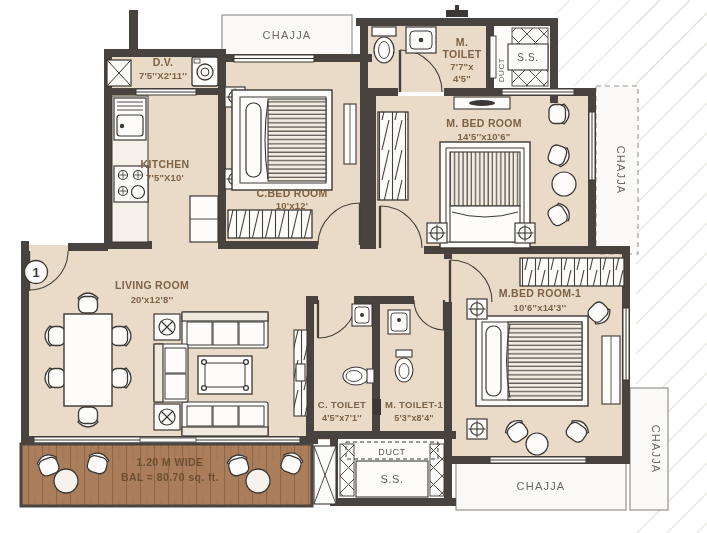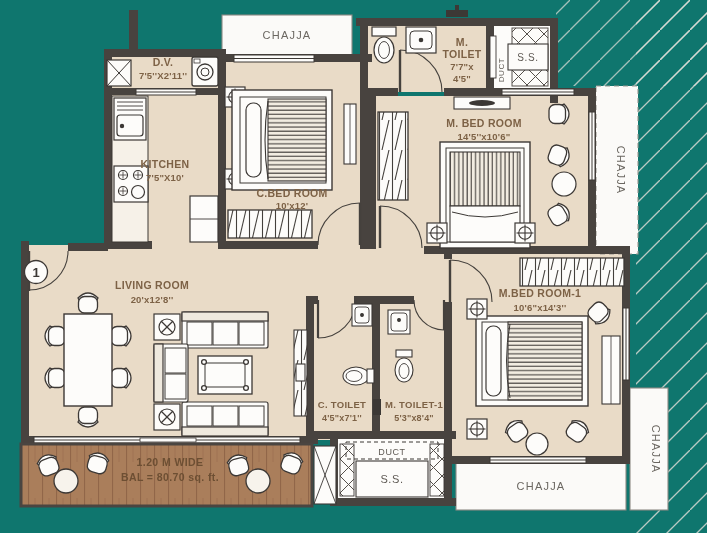--- a/index.html
+++ b/index.html
@@ -1,16 +1,16 @@
 <!DOCTYPE html>
 <html><head>
 <meta charset="utf-8">
 <style>
   html,body{margin:0;padding:0;background:#e9e7e3;}
-  .stage{position:relative;width:707px;height:533px;background:#0f766e;overflow:hidden;
+  .stage{position:relative;width:707px;height:533px;background:#ffffff;overflow:hidden;
          font-family:"Liberation Sans",sans-serif;}
   svg{position:absolute;left:0;top:0;}
   text{font-family:"Liberation Sans",sans-serif;}
   .room-name{font-size:10.5px;font-weight:700;fill:#7d6246;letter-spacing:.3px;}
   .room-dims{font-size:9.5px;font-weight:700;fill:#7d6246;letter-spacing:.2px;}
   .muted{font-size:11px;fill:#6b6761;letter-spacing:1.2px;font-weight:400;}
   .small-muted{font-size:9px;fill:#5f5a54;letter-spacing:.6px;}
   .bal-label{font-size:10.5px;font-weight:700;fill:#6d4f33;letter-spacing:.4px;}
   .marker{font-size:13px;font-weight:700;fill:#3c3835;}
 </style>

